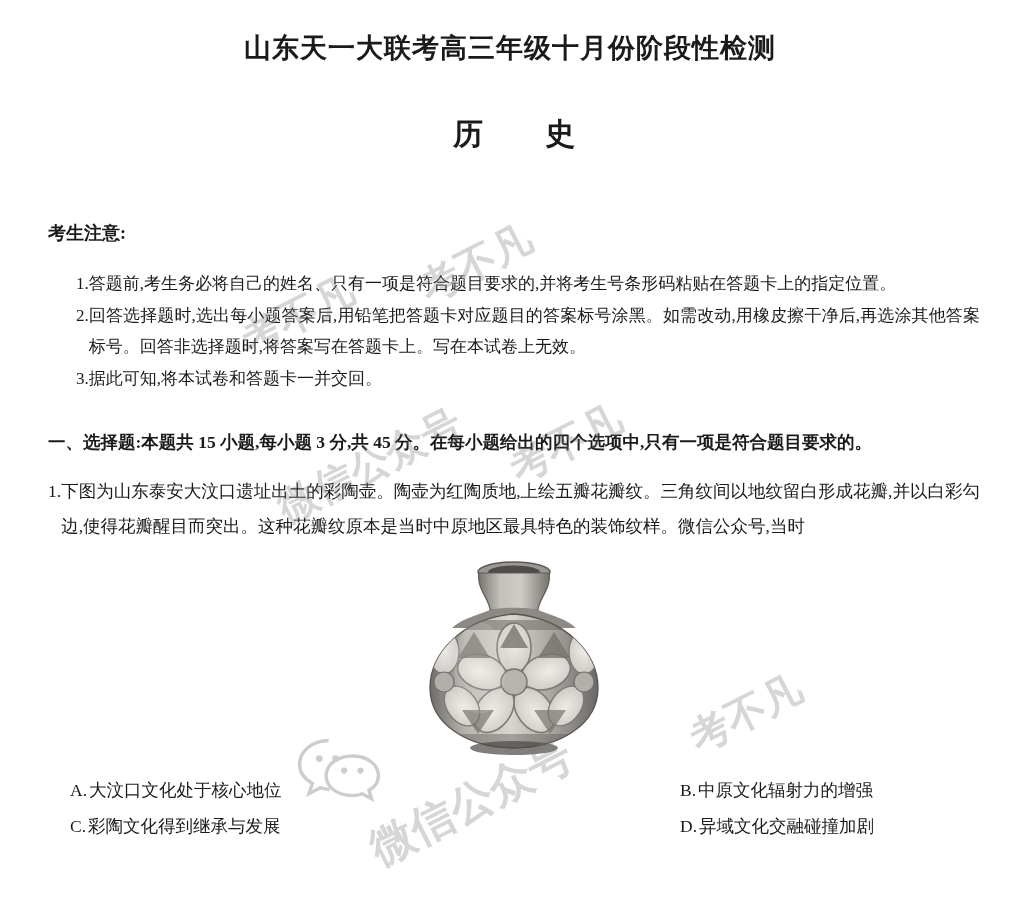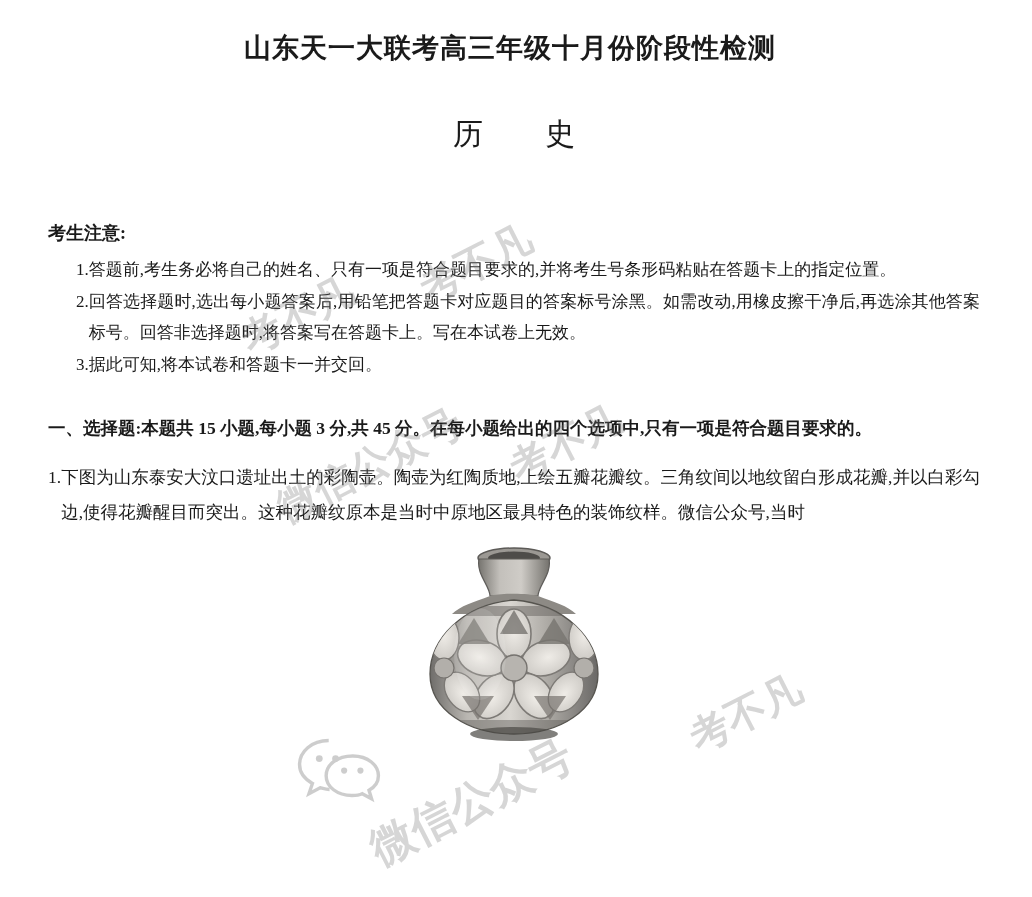--- a/index.html
+++ b/index.html
@@ -28,35 +28,35 @@
     text-align: center;
     font-size: 27px;
     font-weight: bold;
     letter-spacing: 1px;
     margin: 16px 12px 0 0;
     padding-top: 14px;
   }
   .subject-title {
     text-align: center;
     font-size: 30px;
-    font-weight: normal;
+    font-weight: bold;
     letter-spacing: 16px;
     margin: 48px 0 0 12px;
   }
 
   
   .content {
     padding: 0 52px 0 48px;
     box-sizing: border-box;
   }
   .notice-heading {
     font-size: 18px;
     font-weight: bold;
     margin-top: 66px;
-    margin-bottom: 10px;
+    margin-bottom: 24px;
   }
   .notice-list {
     margin: 0;
     padding: 0;
     list-style: none;
   }
   .notice-item {
     display: flex;
     font-size: 17px;
     line-height: 1.78;
@@ -260,20 +260,38 @@
           <path d="M74 176 L 90 152 L 58 152 Z" fill="#77746f" opacity="0.7"></path>
           <path d="M146 176 L 162 152 L 130 152 Z" fill="#77746f" opacity="0.7"></path>
 
           <ellipse cx="76" cy="110" rx="26" ry="46" fill="#ffffff" opacity="0.12"></ellipse>
         </g>
 
         <ellipse cx="110" cy="190" rx="44" ry="7" fill="#4a4845" opacity="0.7"></ellipse>
       </svg>
     </div>
 
+    <div class="options">
+      <div class="opt-row">
+        <div class="opt-cell">
+          <span class="opt-label">A.</span><span>大汶口文化处于核心地位</span>
+        </div>
+        <div class="opt-cell right">
+          <span class="opt-label">B.</span><span>中原文化辐射力的增强</span>
+        </div>
+      </div>
+      <div class="opt-row">
+        <div class="opt-cell">
+          <span class="opt-label">C.</span><span>彩陶文化得到继承与发展</span>
+        </div>
+        <div class="opt-cell right">
+          <span class="opt-label">D.</span><span>异域文化交融碰撞加剧</span>
+        </div>
+      </div>
+    </div>
 
   </div>
 
   <div class="wm wm-1">考不凡</div>
   <div class="wm wm-2">考不凡</div>
   <div class="wm wm-3">微信公众号</div>
   <div class="wm wm-4">考不凡</div>
   <div class="wm wm-5">微信公众号</div>
   <div class="wm wm-6">考不凡</div>
 

